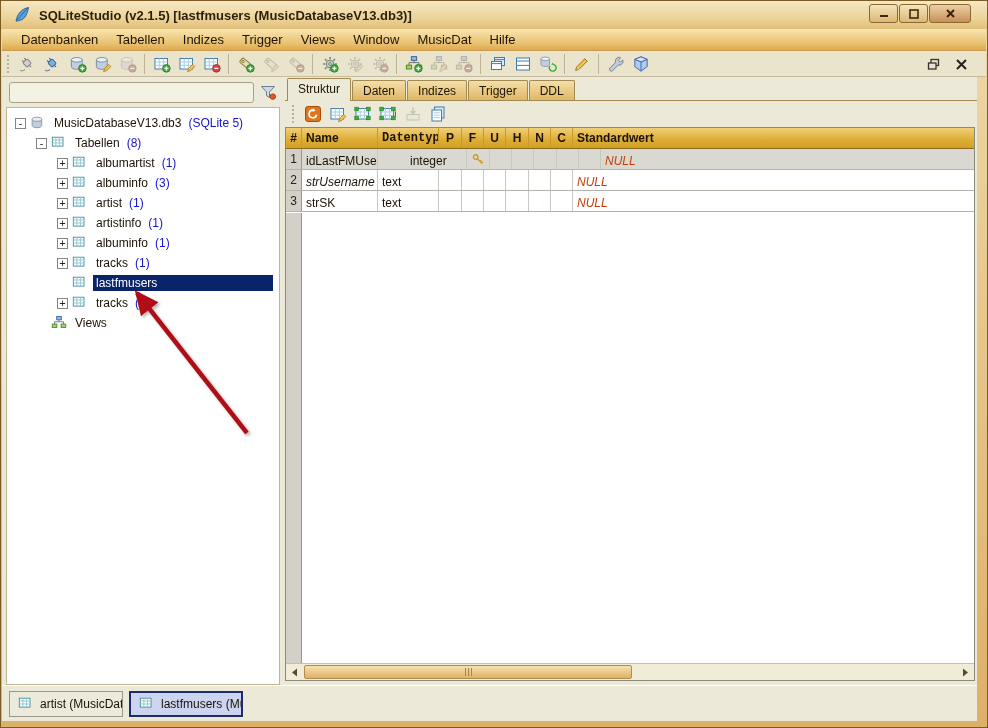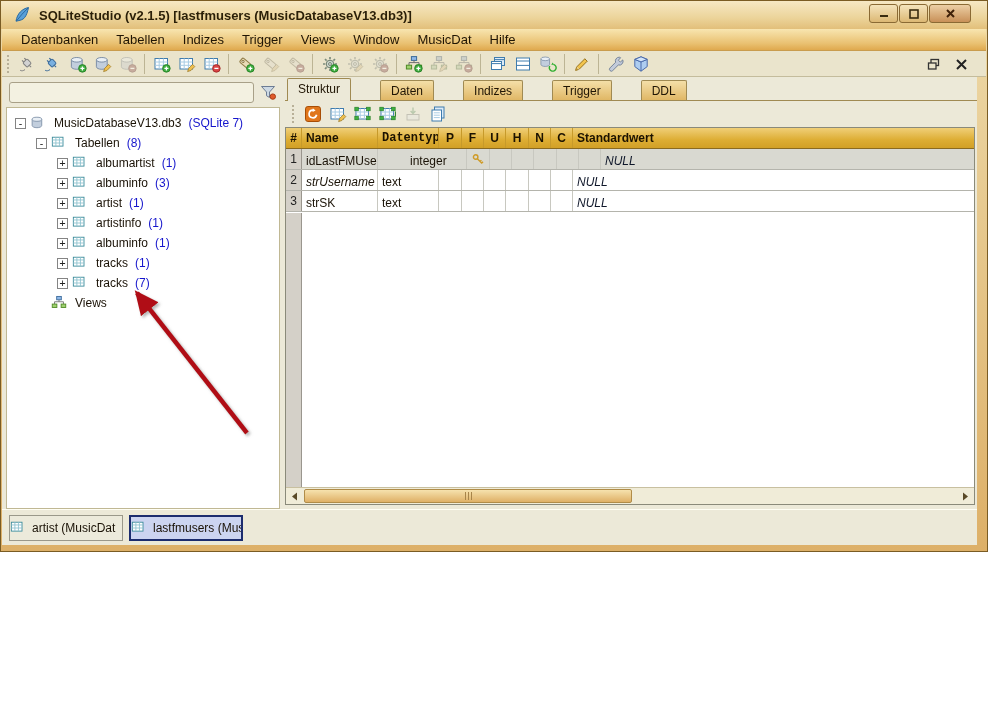--- a/index.html
+++ b/index.html
@@ -1,19 +1,19 @@
 <!DOCTYPE html>
 <html><head>
 <meta charset="utf-8">
 <style>
   * { margin:0; padding:0; box-sizing:border-box; }
   html,body { width:988px; height:728px; }
   body { font-family:"Liberation Sans","DejaVu Sans",sans-serif; font-size:12px; color:#1a1206; }
 
-  #window { position:absolute; inset:0; width:988px; height:552px;
+  #window { position:absolute; inset:0; width:988px; height:728px;
     background:linear-gradient(#edd9a8,#ddb068); border:1px solid #7a5c24; overflow:hidden; }
 
   
   .titlebar { position:absolute; left:0; top:0; right:0; height:28px;
     background:linear-gradient(#f6e8c4,#ecd49a 60%,#e2bf7a); display:flex; align-items:center; padding:0 8px; }
   .app-icon { width:18px; height:18px; margin:0 8px 0 4px; }
   .title-text { font-size:13px; font-weight:700; color:#2a1f08; }
   .win-controls { position:absolute; right:16px; top:3px; display:flex; gap:1px; }
   .win-btn { width:29px; height:19px; border:1px solid #8a6a34; border-radius:3px;
     background:linear-gradient(#f4e4bc,#dcb874); display:flex; align-items:center; justify-content:center; cursor:pointer; }
@@ -50,55 +50,55 @@
     font-size:10px; line-height:9px; text-align:center; margin-right:4px; cursor:pointer;
     font-family:"DejaVu Sans Mono",monospace; }
   .expander.none { visibility:hidden; }
   .tree-ico { width:16px; height:15px; min-width:16px; margin-right:5px; display:flex; align-items:center; }
   .tree-label { padding:1px 3px; }
   .tree-label.sel { background:#0a246a; color:#fff; flex:1; margin-right:6px; }
   .tree-count { color:#1515cc; margin-left:4px; }
 
   
   .right-panel { position:absolute; left:283px; top:0; right:0; bottom:0; }
-  .tabs { position:absolute; left:2px; top:2px; right:0; height:22px; display:flex; align-items:flex-end;gap:28px; }
+  .tabs { position:absolute; left:2px; top:2px; right:0; height:22px; display:flex; align-items:flex-end; }
   .tab { height:21px; padding:3px 10px 0 10px; margin-right:1px; font-size:12px; cursor:pointer;
     background:linear-gradient(#f4dfa8,#dfb562); border:1px solid #a08a52; border-bottom:none;
     border-radius:2px 2px 0 0; color:#201504; }
   .tab.active { background:#ece9d8; height:23px; position:relative; z-index:2; font-weight:400; }
   .tabs-underline { position:absolute; left:0; right:0; top:23px; height:1px; background:#a08a52; }
   .struct-toolbar { position:absolute; left:0; top:24px; right:0; height:25px; background:#ece9d8;
     display:flex; align-items:center; padding-left:4px; }
   .grid-wrap { position:absolute; left:0; top:50px; right:2px; bottom:4px; border:1px solid #8a8a7a; background:#fff; overflow:hidden; }
   .grid-hdr { display:flex; height:21px; background:linear-gradient(#f0cf78,#ddad33 60%,#d2a026);
     border-bottom:1px solid #8a6a20; font-weight:700; color:#1c1200; }
   .hcell { padding:3px 4px 0 4px; border-right:1px solid #c79a2a; overflow:hidden; }
   .hcell.center { text-align:center; padding-left:0; padding-right:0; }
   .grid-row { display:flex; height:21px; border-bottom:1px solid #b4b4ac; background:#fff; }
   .grid-row.sel { background:#d9d9d1; }
   .gcell { padding:3px 4px 0 4px; border-right:1px solid #c8c8c0; overflow:hidden; display:flex; align-items:center; }
   .gcell.numcol { background:#d4d0c8; border-right:1px solid #9a968e; justify-content:flex-end; padding-right:3px; color:#222; }
   .gcell.center { justify-content:center; padding:0; }
-  .null-val { color:#0f172a; font-style:italic; }
+  .null-val { color:#c2410c; font-style:italic; }
   .grid-fill { display:flex; position:absolute; left:0; right:0; top:85px; bottom:17px; }
   .fill-numcol { width:16px; background:#d4d0c8; border-right:1px solid #9a968e; }
 
   
   .hscroll { position:absolute; left:0; right:0; bottom:0; height:17px; background:#f0ecd8; border-top:1px solid #c8c0a0; }
   .hs-arrow { position:absolute; top:0; width:17px; height:16px; display:flex; align-items:center; justify-content:center; cursor:pointer; }
   .hs-arrow.left { left:0; } .hs-arrow.right { right:0; }
   .hs-thumb { position:absolute; left:18px; top:1px; width:328px; height:14px; border:1px solid #b08c48; border-radius:2px;
     background:linear-gradient(#f6e2ae,#dfb express 166,#dfb066); background:linear-gradient(#f6e2ae,#dfb066); cursor:grab;
     display:flex; align-items:center; justify-content:center; gap:2px; }
   .hs-grip { width:1px; height:8px; background:#a8854a; }
 
   
   .taskbar { position:absolute; left:1px; right:10px; bottom:6px; height:36px; background:#ece9d8;
     border-top:1px solid #fffef4; display:flex; align-items:center; padding-left:7px; gap:6px; }
-  .task-btn { height:26px; display:flex; align-items:center; gap:6px; padding:0 0; width:114px;
+  .task-btn { height:26px; display:flex; align-items:center; gap:6px; padding:0 8px; width:114px;
     background:#eceadb; border:1px solid #9a988a; cursor:pointer; overflow:hidden; white-space:nowrap; }
   .task-btn.active { background:#ccd4f0; border:2px solid #1c2c6e; }
 
   
   #arrow-overlay { position:absolute; inset:0; pointer-events:none; z-index:50; }
 
   svg { display:block; }
 </style>
 </head>
 <body>
@@ -427,21 +427,21 @@
       <div class="tree" id="tree">
           <div class="tree-row" style="padding-left: 8px;">
             <span class="expander">-</span>
             <span class="tree-ico">
               <svg viewBox="0 0 18 18" width="16" height="16">
                 <path d="M2.4 4.8v7c0 1.4 2.5 2.5 5.4 2.5s5.4-1.1 5.4-2.5v-7" fill="#c2cedd" stroke="#7e90a8"></path>
                 <ellipse cx="7.8" cy="4.8" rx="5.4" ry="2.3" fill="#e9eff5" stroke="#7e90a8"></ellipse>
               </svg>
             </span>
             <span class="tree-label">MusicDatabaseV13.db3</span>
-            <span class="tree-count">(SQLite 7)</span>
+            <span class="tree-count">(SQLite 5)</span>
           </div>
           <div class="tree-row" style="padding-left: 29px;">
             <span class="expander">-</span>
             <span class="tree-ico">
               <svg viewBox="0 0 18 18" width="16" height="16">
                 <rect x="1.5" y="2.5" width="12" height="10" fill="#fff" stroke="#3a8a9a"></rect>
                 <path d="M1.5 5.6h12M1.5 9h12M5.5 2.5v10M9.5 2.5v10" stroke="#8ec2ce" fill="none"></path>
               </svg>
             </span>
             <span class="tree-label">Tabellen</span>
@@ -505,20 +505,30 @@
           <div class="tree-row" style="padding-left: 50px;">
             <span class="expander">+</span>
             <span class="tree-ico">
               <svg viewBox="0 0 18 18" width="16" height="16">
                 <rect x="1.5" y="2.5" width="12" height="10" fill="#fff" stroke="#3a8a9a"></rect>
                 <path d="M1.5 5.6h12M1.5 9h12M5.5 2.5v10M9.5 2.5v10" stroke="#8ec2ce" fill="none"></path>
               </svg>
             </span>
             <span class="tree-label">tracks</span>
             <span class="tree-count">(1)</span>
+          </div>
+          <div class="tree-row" style="padding-left: 50px;">
+            <span class="expander none"></span>
+            <span class="tree-ico">
+              <svg viewBox="0 0 18 18" width="16" height="16">
+                <rect x="1.5" y="2.5" width="12" height="10" fill="#fff" stroke="#3a8a9a"></rect>
+                <path d="M1.5 5.6h12M1.5 9h12M5.5 2.5v10M9.5 2.5v10" stroke="#8ec2ce" fill="none"></path>
+              </svg>
+            </span>
+            <span class="tree-label sel">lastfmusers</span>
           </div>
           <div class="tree-row" style="padding-left: 50px;">
             <span class="expander">+</span>
             <span class="tree-ico">
               <svg viewBox="0 0 18 18" width="16" height="16">
                 <rect x="1.5" y="2.5" width="12" height="10" fill="#fff" stroke="#3a8a9a"></rect>
                 <path d="M1.5 5.6h12M1.5 9h12M5.5 2.5v10M9.5 2.5v10" stroke="#8ec2ce" fill="none"></path>
               </svg>
             </span>
             <span class="tree-label">tracks</span>

